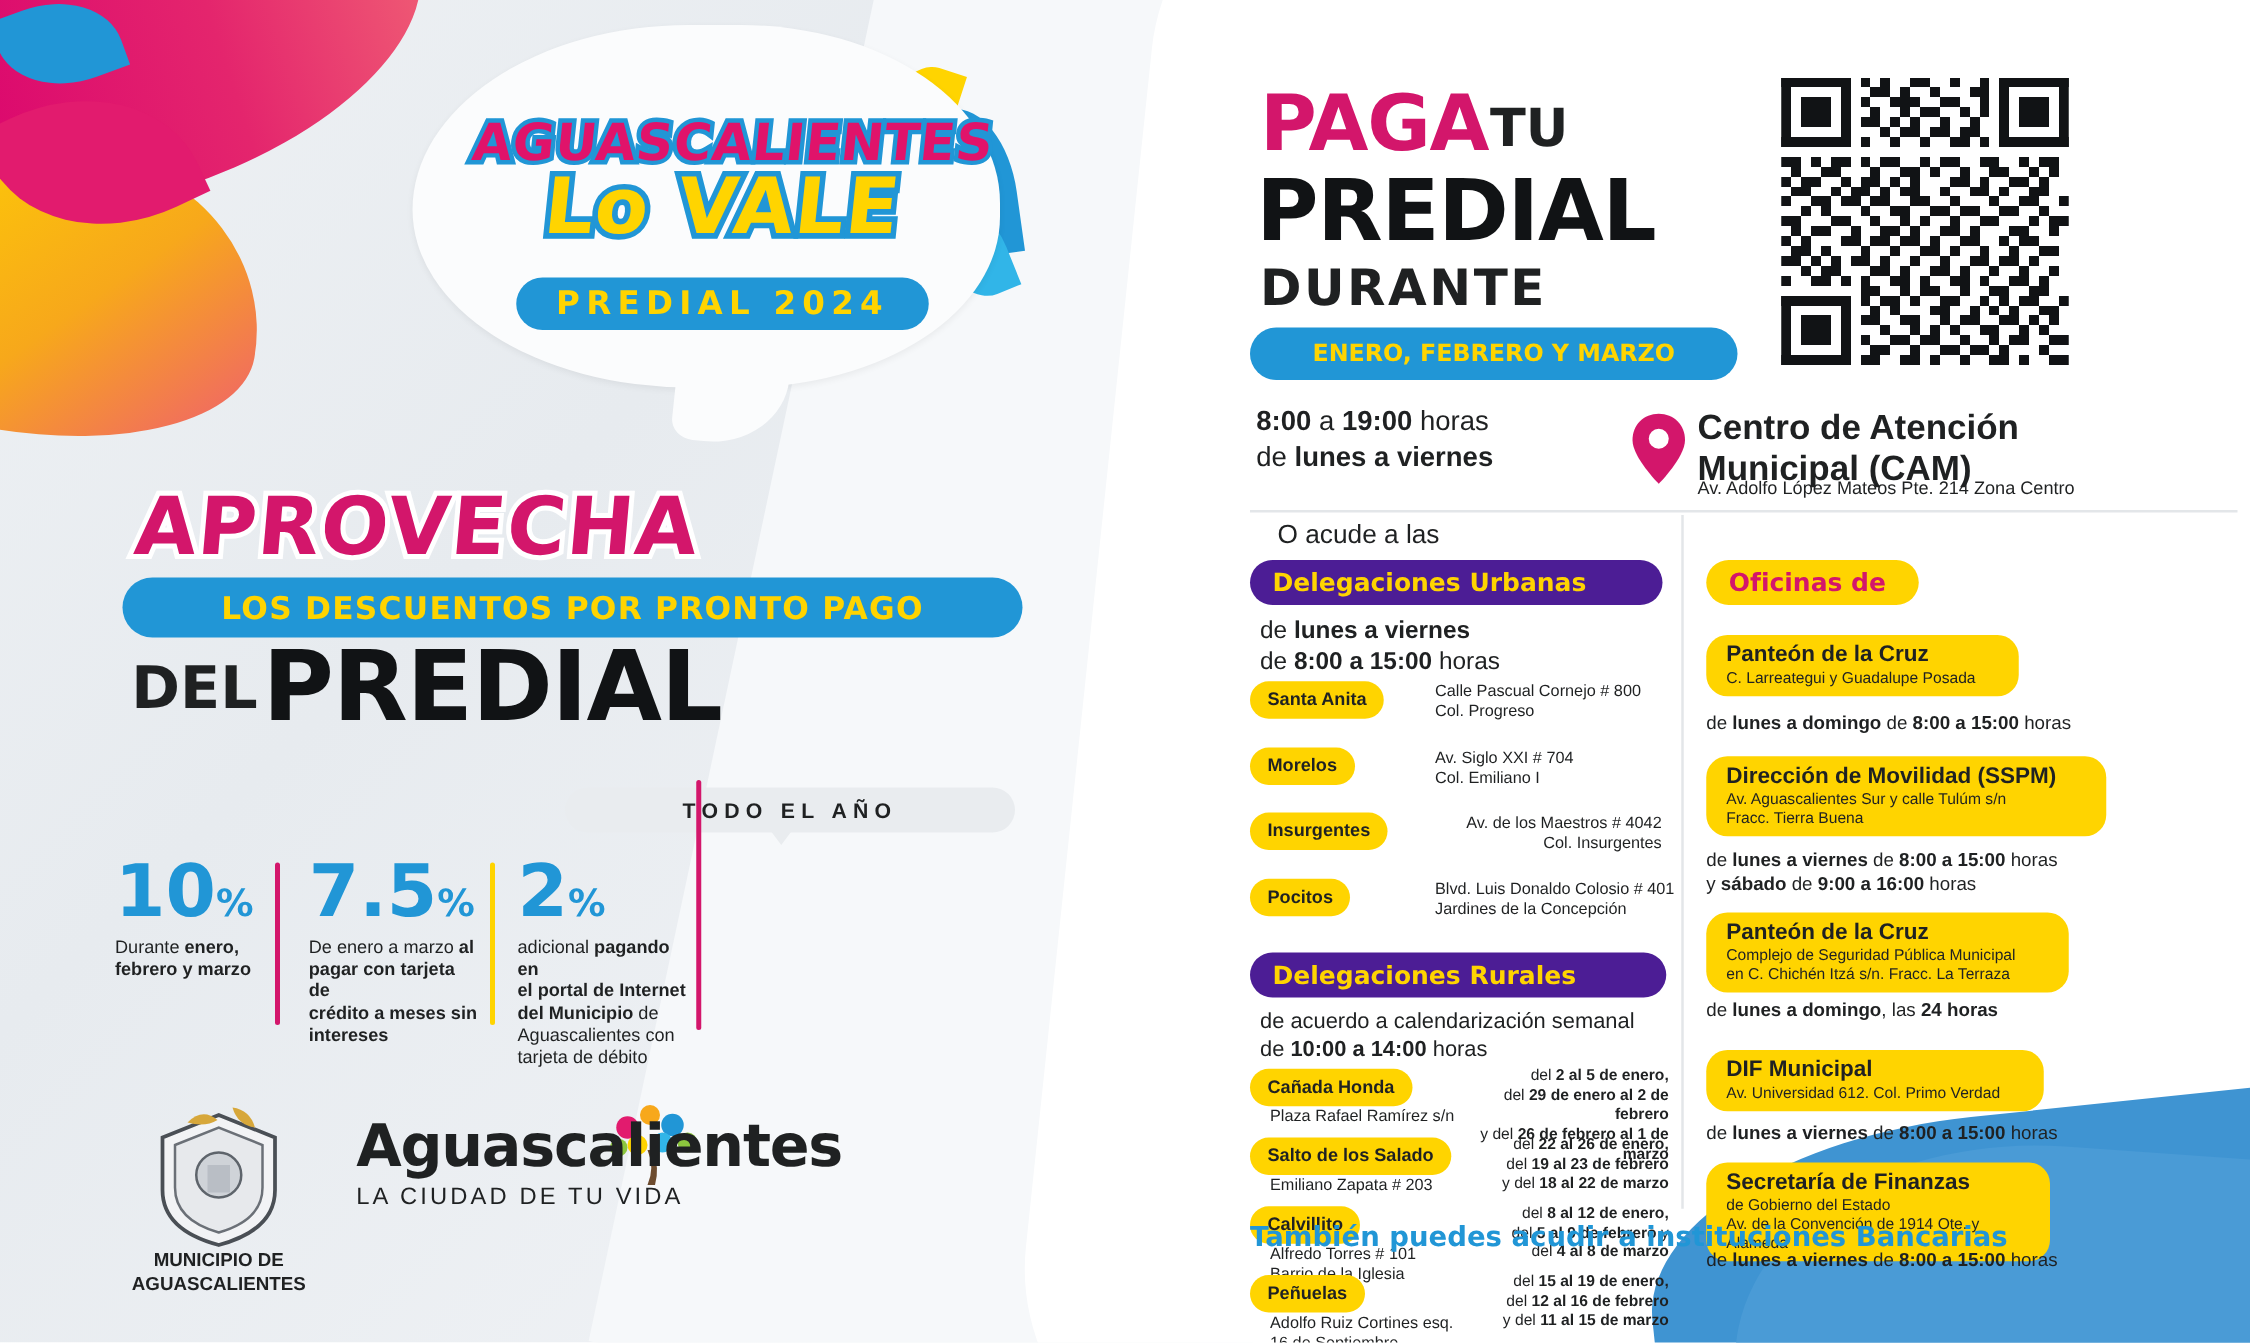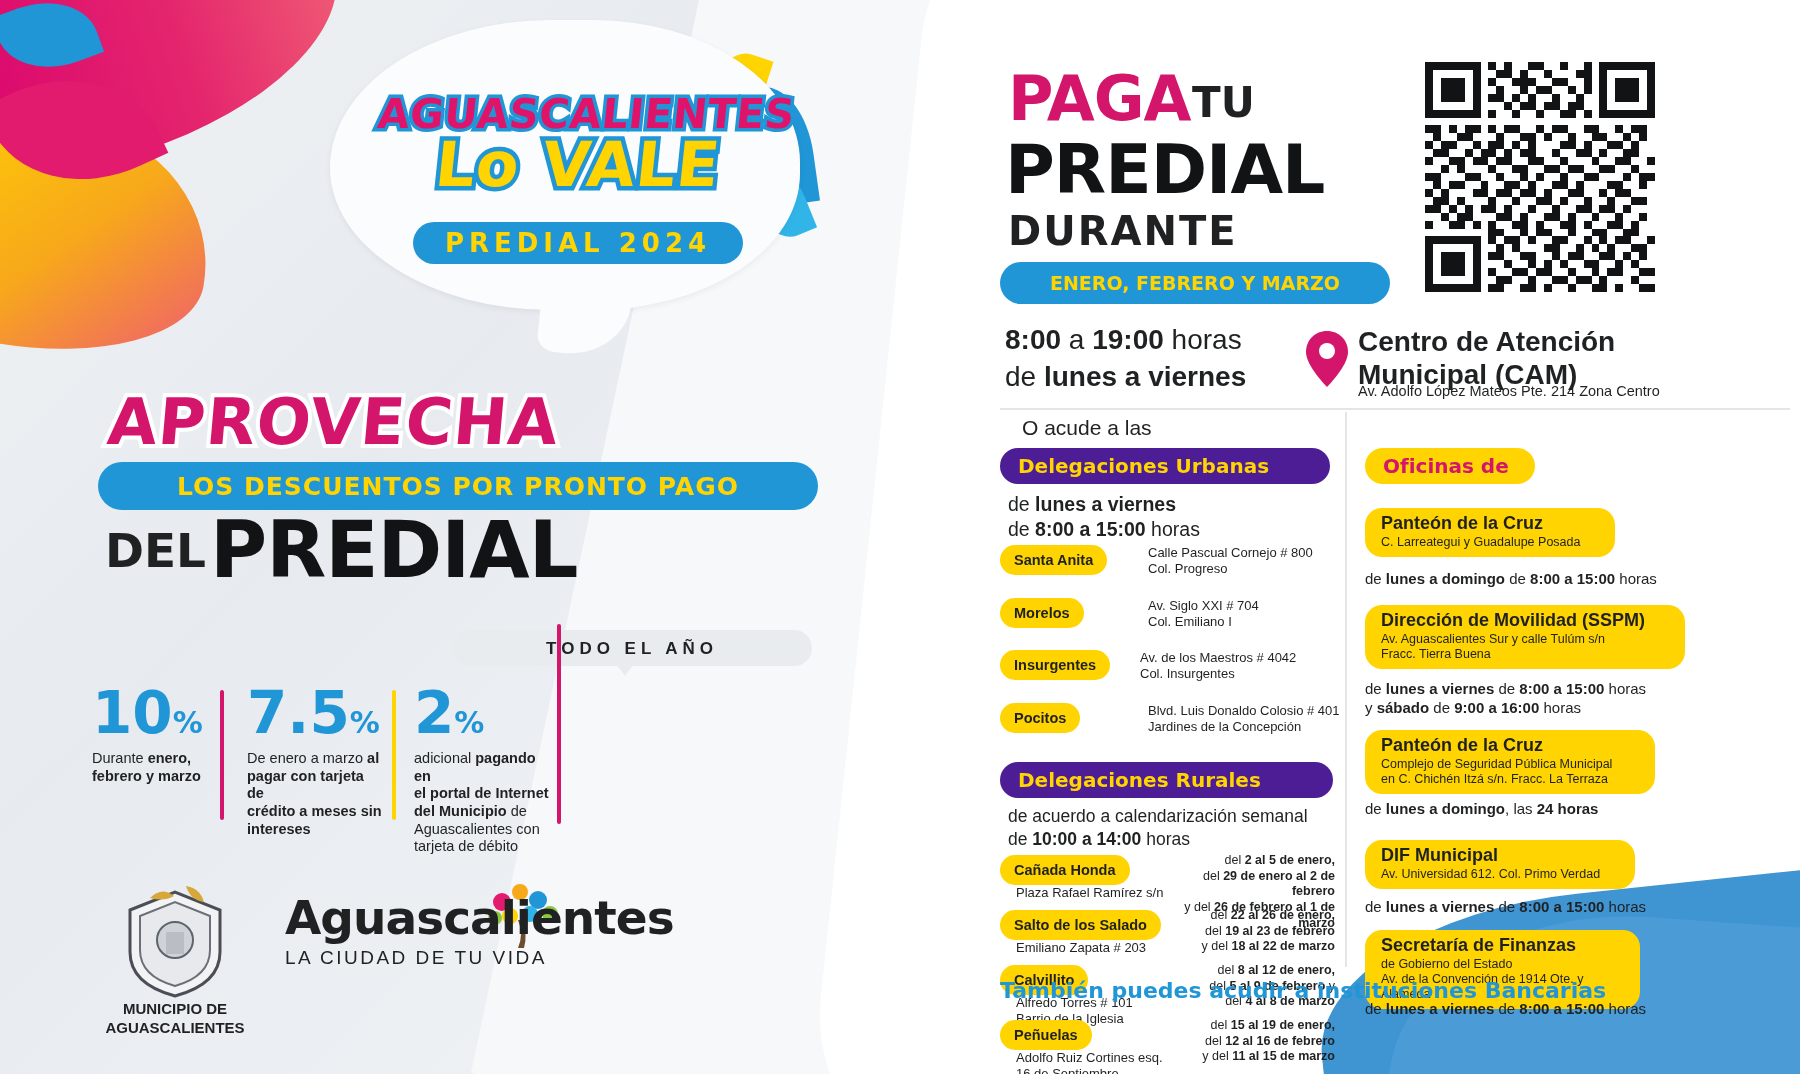--- a/index.html
+++ b/index.html
@@ -172,21 +172,21 @@
     font-family:"DejaVu Sans", sans-serif;letter-spacing:2px;
   }
   .meses-pill{
     position:absolute;left:1000px;top:262px;width:390px;height:42px;background:#2196d6;border-radius:21px;
   }
   .meses-text{
     position:absolute;left:1000px;top:272px;width:390px;text-align:center;
     font-size:19px;font-weight:bold;color:#ffd400;font-family:"DejaVu Sans", sans-serif;
   }
   .horario{
-    position:absolute;left:1005px;top:322px;font-size:28px;color:#1f2122;line-height:1.32;
+    position:absolute;left:1005px;top:322px;font-size:22px;color:#1f2122;line-height:1.32;
   }
   .horario b{font-weight:bold;}
 
   .qr{position:absolute;left:1425px;top:62px;width:230px;height:230px;}
   .pin{position:absolute;left:1305px;top:330px;width:44px;height:58px;}
   .cam-title{
     position:absolute;left:1358px;top:325px;font-size:28px;font-weight:bold;color:#1f2122;line-height:1.18;
   }
   .cam-title span.reg{font-weight:bold;}
   .cam-addr{position:absolute;left:1358px;top:383px;font-size:14.5px;color:#1f2122;}
@@ -596,21 +596,21 @@
   <div class="tag" style="left:1000px;top:598px;">
       <span>Morelos</span>
     </div>
   <div class="addr" style="left:1148px;top:598px;">
     <span>Av. Siglo XXI # 704</span><br><span>Col. Emiliano I</span>
   </div>
 
   <div class="tag" style="left:1000px;top:650px;">
       <span>Insurgentes</span>
     </div>
-  <div class="addr" style="left:1140px;top:650px;">
+  <div class="addr" style="left:1173px;top:650px;text-align:right;">
     <span>Av. de los Maestros # 4042</span><br><span>Col. Insurgentes</span>
   </div>
 
   <div class="tag" style="left:1000px;top:703px;">
       <span>Pocitos</span>
     </div>
   <div class="addr" style="left:1148px;top:703px;">
     <span>Blvd. Luis Donaldo Colosio # 401</span><br><span>Jardines de la Concepción</span>
   </div>
 

